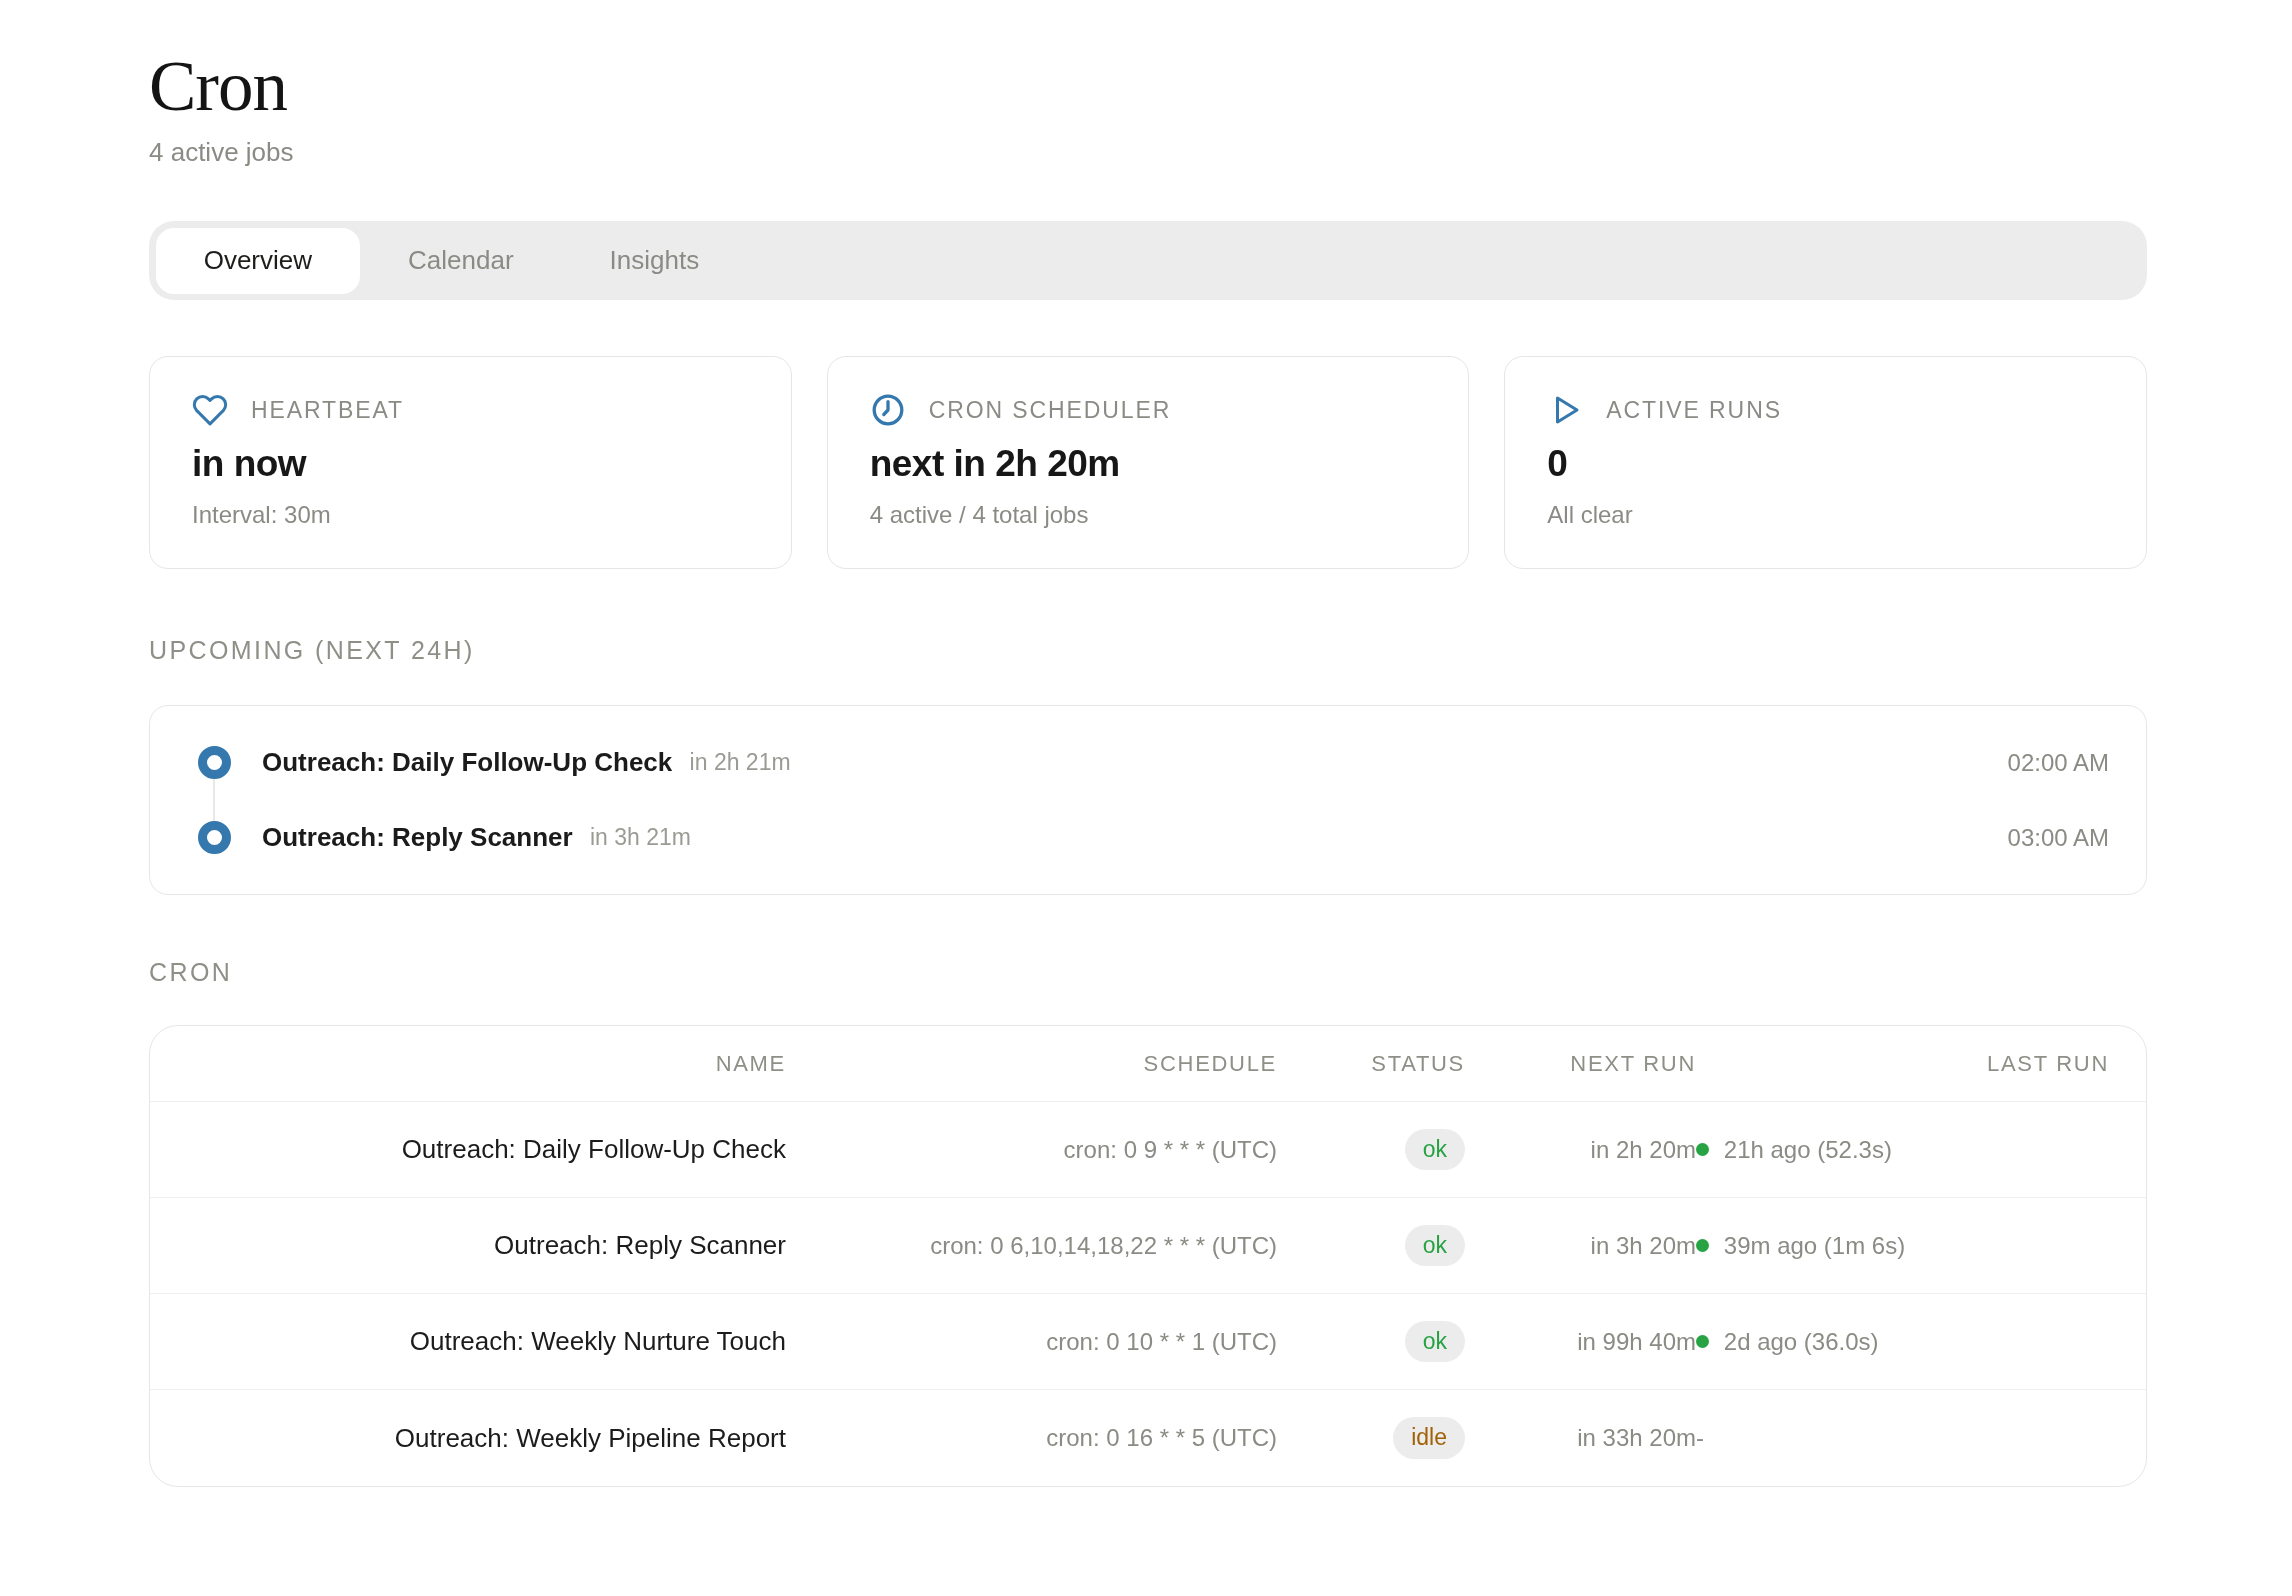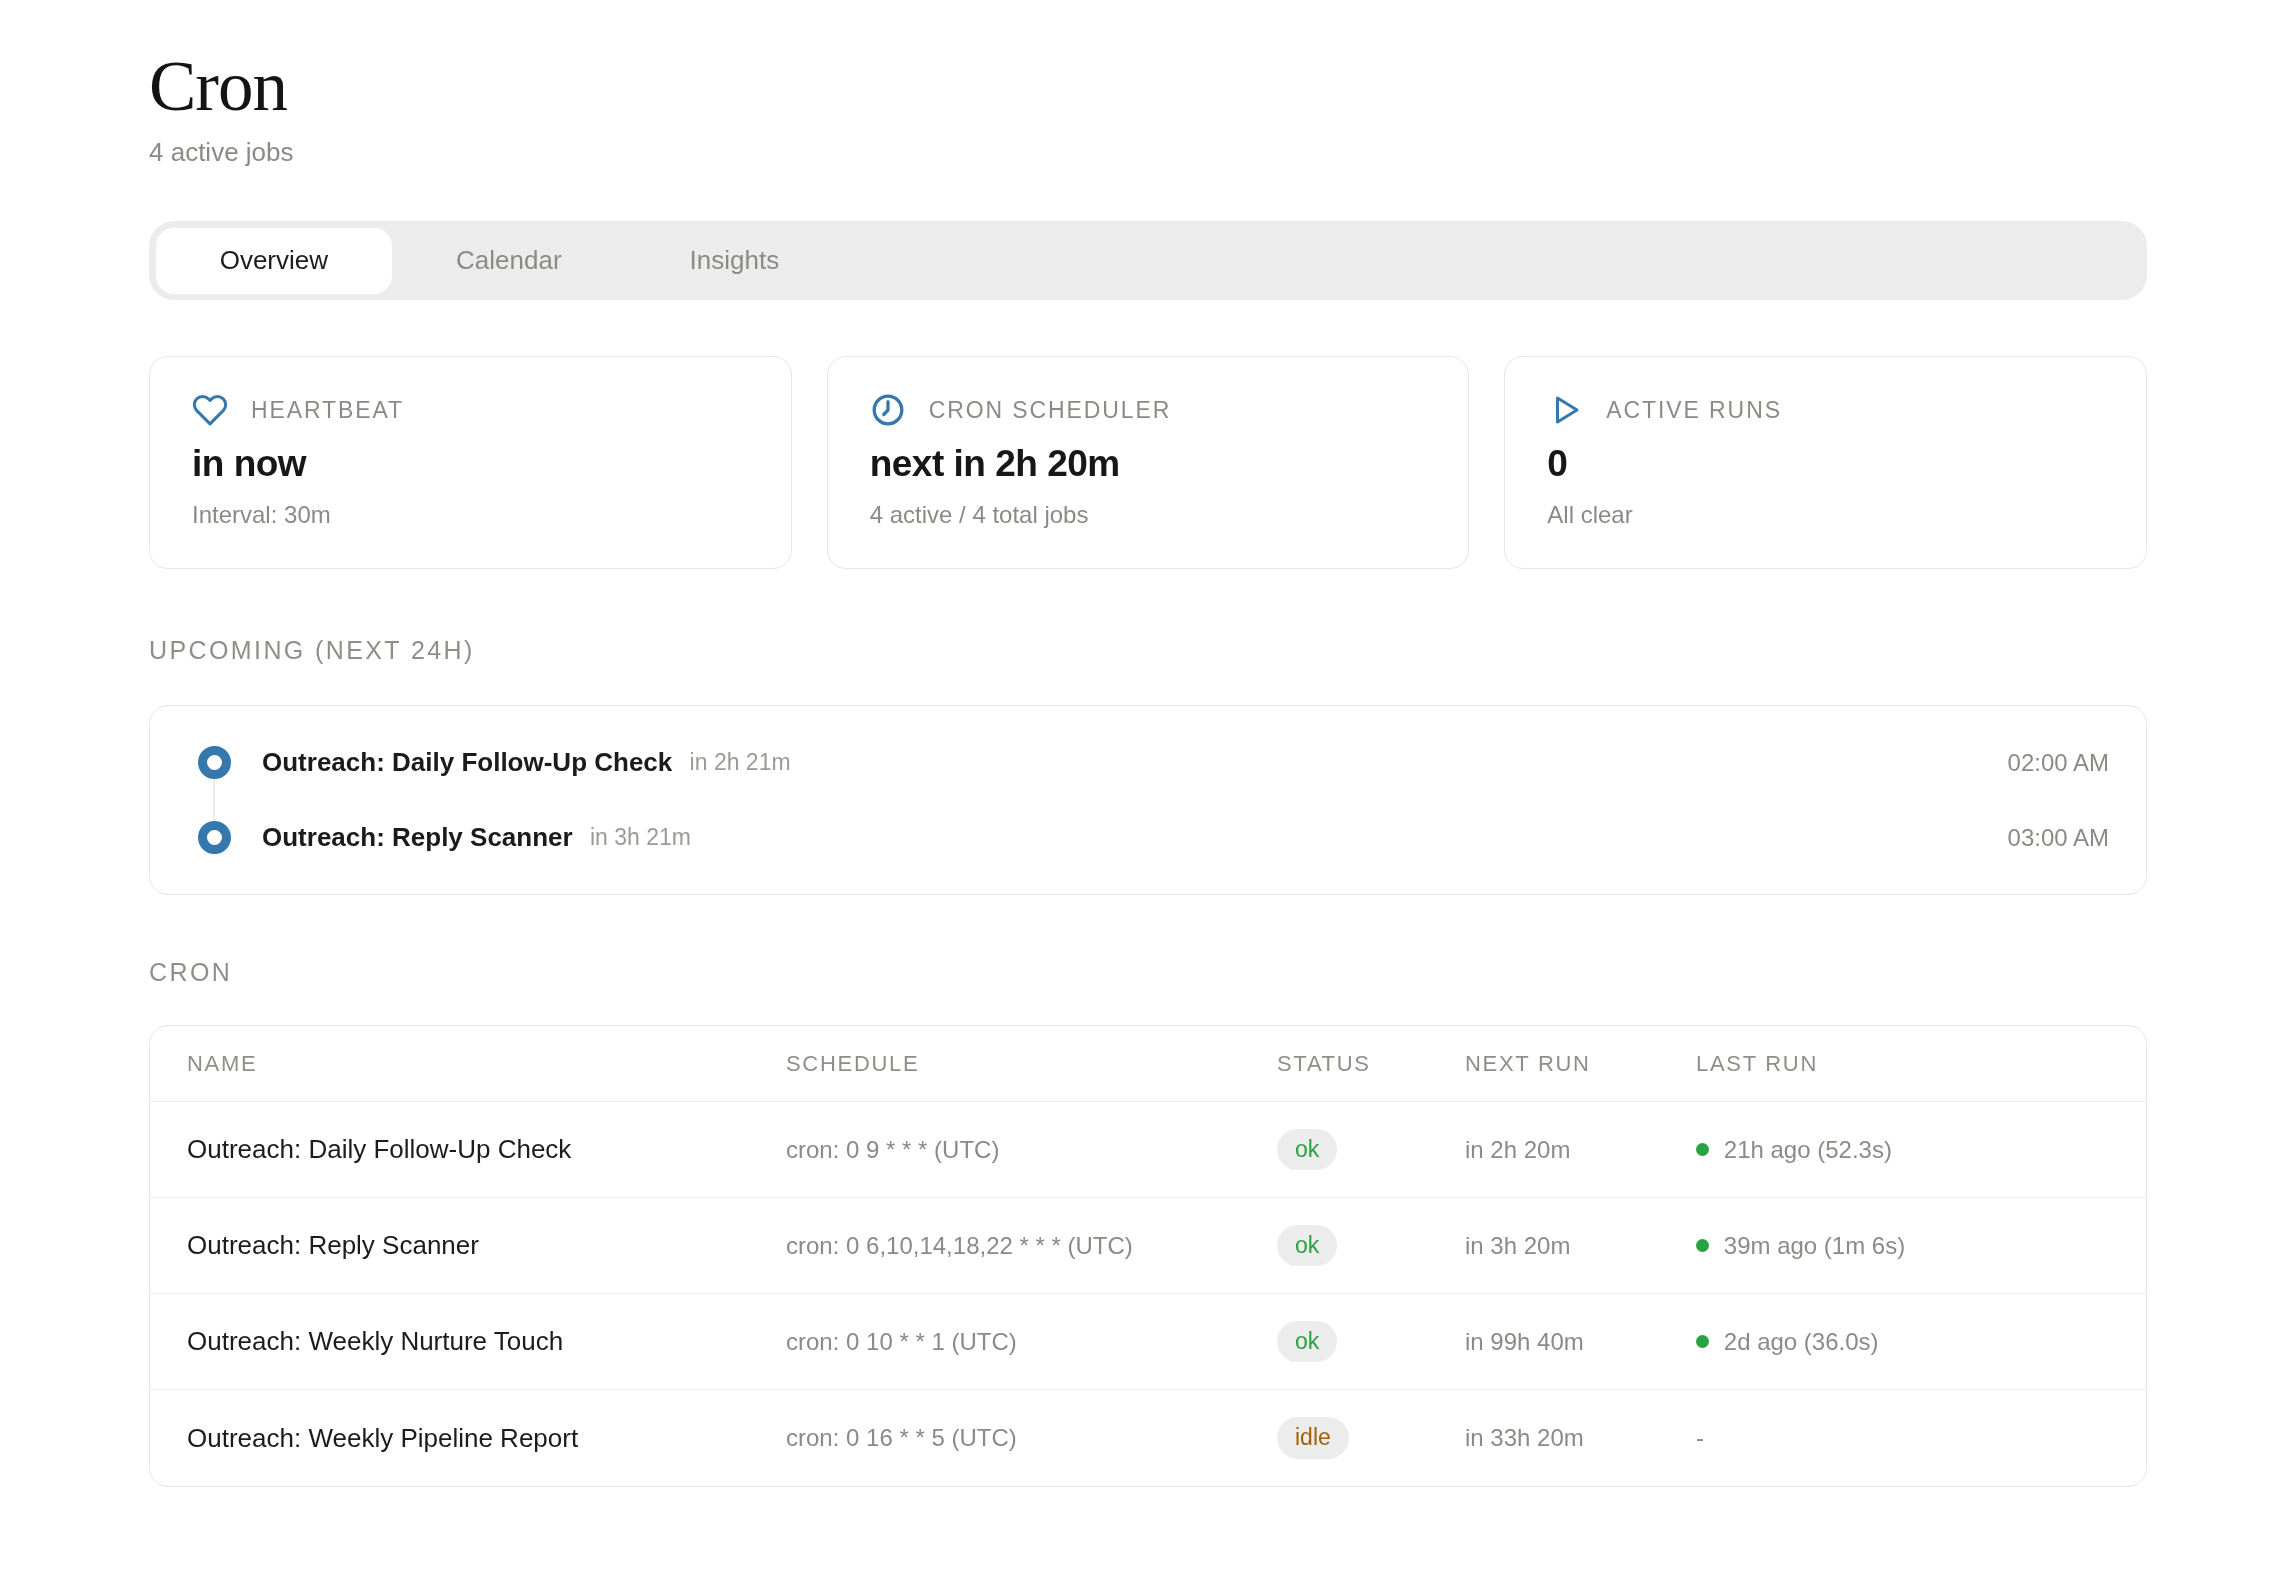--- a/index.html
+++ b/index.html
@@ -21,21 +21,21 @@
   .page-subtitle { margin-top: 13.4px; font-size: 26px; color: #8b8b85; }
 
   
   .tabbar {
     margin-top: 53px; height: 79px; width: 100%;
     background: #ececec; border-radius: 25px;
     display: flex; align-items: stretch; padding: 6.7px;
   }
   .tab {
     border: none; background: transparent; cursor: pointer;
-    display: flex; align-items: center; padding: 0 64px;
+    display: flex; align-items: center; padding: 0 48px;
     font-family: "Liberation Sans", sans-serif;
     font-size: 26px; color: #8b8b85; border-radius: 18px;
   }
   .tab.v-active { background: #ffffff; color: #1d1d1b; font-weight: 500; }
 
   
   .stats-row { margin-top: 56px; display: flex; gap: 35px; }
   .stat-card {
     flex: 1; border: 1.9px solid #e6e6e3; border-radius: 19px;
     padding: 35px 42px; background: #fff; height: 213px;
@@ -71,22 +71,22 @@
     width: 33px; height: 33px; border-radius: 50%;
     border: 9.6px solid #3578ad; background: #ffffff;
     position: relative; z-index: 1; flex: none;
   }
   .upcoming-name { margin-left: 31px; font-size: 26px; font-weight: 600; color: #1b1b1b; }
   .upcoming-relative { margin-left: 17.3px; font-size: 23px; color: #9b9b95; }
   .upcoming-time { margin-left: auto; font-size: 24px; color: #8b8b85; }
 
   
   .jobs-card {
-    margin-top: 38px; border: 1.9px solid #e6e6e3; border-radius: 19px;
-    background: #fff; overflow: hidden;
+    margin-top: 38px; border: 1.9px solid #e6e6e3; border-radius: 29px;
+    background: #fff; overflow: hidden; text-align: right;
   }
   .jobs-grid {
     display: grid;
     grid-template-columns: 599px 491px 188px 231px 1fr;
     align-items: center;
     padding: 0 37px;
   }
   .jobs-header { height: 76px; border-bottom: 1.9px solid #ededeb; }
   .jobs-header .col {
     font-size: 22px; color: #8f8f88; font-weight: 500; letter-spacing: 1.7px;

